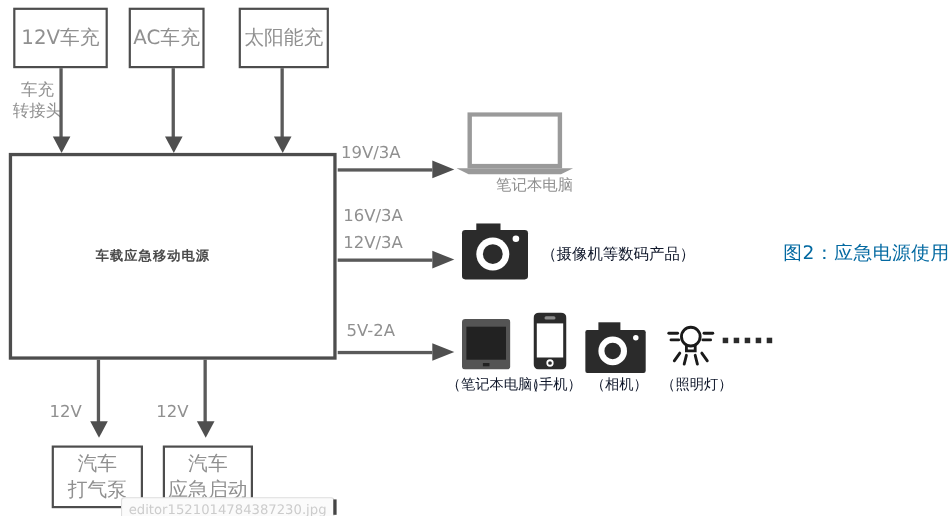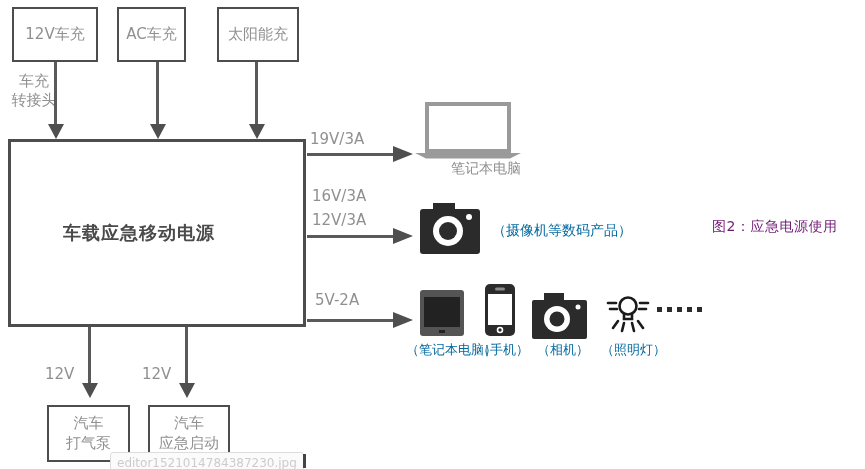--- a/index.html
+++ b/index.html
@@ -1,33 +1,33 @@
 <!DOCTYPE html>
 <html><head>
 <meta charset="utf-8">
 <style>
   * { margin:0; padding:0; box-sizing:border-box; }
   html,body { background:#ffffff; font-family:"DejaVu Sans", sans-serif; }
   .stage { position:relative; width:865px; height:469px; background:#fff; overflow:hidden; }
   .abs { position:absolute; }
   .box { border:2px solid #4d4d4d; background:#fff; display:flex; flex-direction:column;
          align-items:center; justify-content:center; text-align:right;
-         color:#909090; font-size:15px; line-height:1.32; }
+         color:#909090; font-size:18px; line-height:1.32; }
   .vline { width:3px; background:#5a5a5a; }
   .vhead { width:0; height:0; border-left:8px solid transparent; border-right:8px solid transparent;
            border-top:15px solid #4f4f4f; }
   .hline { height:3px; background:#5a5a5a; }
   .hhead { width:0; height:0; border-top:8px solid transparent; border-bottom:8px solid transparent;
            border-left:20px solid #4f4f4f; }
   .note { color:#909090; font-size:15px; line-height:1.28; text-align:center; }
   .rating { color:#909090; font-size:15px; white-space:nowrap; }
-  .devlabel { color:#0369a1; font-size:13px; white-space:nowrap; }
+  .devlabel { color:#0f172a; font-size:13px; white-space:nowrap; }
   .iconlabel { color:#909090; font-size:14px; text-align:right; white-space:nowrap; }
   .dot { width:5px; height:5px; background:#2b2b2b; display:block; }
-  .caption { color:#701a75; font-size:14px; letter-spacing:0.5px; white-space:nowrap; }
+  .caption { color:#0369a1; font-size:17px; letter-spacing:0.5px; white-space:nowrap; }
   .watermark { background:#fbfbfb; border:1px solid #ddd; border-radius:3px;
                color:#cccccc; font-size:12px; line-height:16px; padding:2px 6px; white-space:nowrap; }
 </style>
 </head>
 <body>
 
 <div class="stage">
 
   <div class="abs box" style="left:12px;top:7px;width:86px;height:55px">
     <span>12V车充</span>
@@ -45,21 +45,21 @@
   </div>
 
   <div class="abs vline" style="left:54px;top:62px;height:64px"></div>
   <div class="abs vhead" style="left:48px;top:124px"></div>
   <div class="abs vline" style="left:156px;top:62px;height:64px"></div>
   <div class="abs vhead" style="left:150px;top:124px"></div>
   <div class="abs vline" style="left:255px;top:62px;height:64px"></div>
   <div class="abs vhead" style="left:249px;top:124px"></div>
 
   <div class="abs" style="left:8px;top:139px;width:298px;height:188px;border:3px solid #4d4d4d;background:#fff">
-    <div style="position:absolute;top:50%;left:0;right:36px;transform:translateY(-50%);text-align:center;font-size:18px;font-weight:bold;color:#4a4a4a;letter-spacing:1px">车载应急移动电源</div>
+    <div style="position:absolute;top:50%;left:0;right:36px;transform:translateY(-50%);text-align:center;font-size:12px;font-weight:bold;color:#4a4a4a;letter-spacing:1px">车载应急移动电源</div>
   </div>
 
   <div class="abs rating" style="left:310px;top:130px">19V/3A</div>
   <div class="abs hline" style="left:307px;top:153px;width:86px"></div>
   <div class="abs hhead" style="left:393px;top:146px"></div>
 
   <svg class="abs" style="left:415px;top:102px" width="106" height="58" viewBox="0 0 106 58">
     <rect x="12" y="2" width="82" height="47" fill="#ffffff" stroke="#9a9a9a" stroke-width="4"></rect>
     <polygon points="0,51 106,51 95,56.5 11,56.5" fill="#9a9a9a"></polygon>
   </svg>

